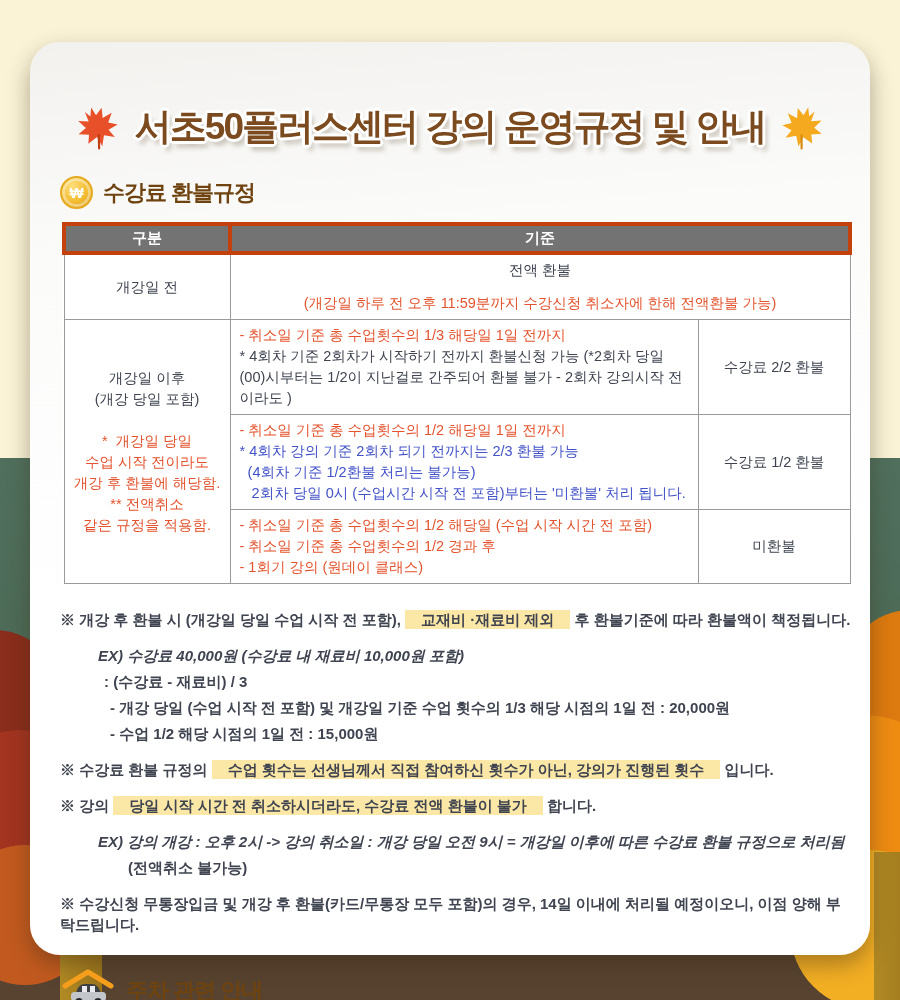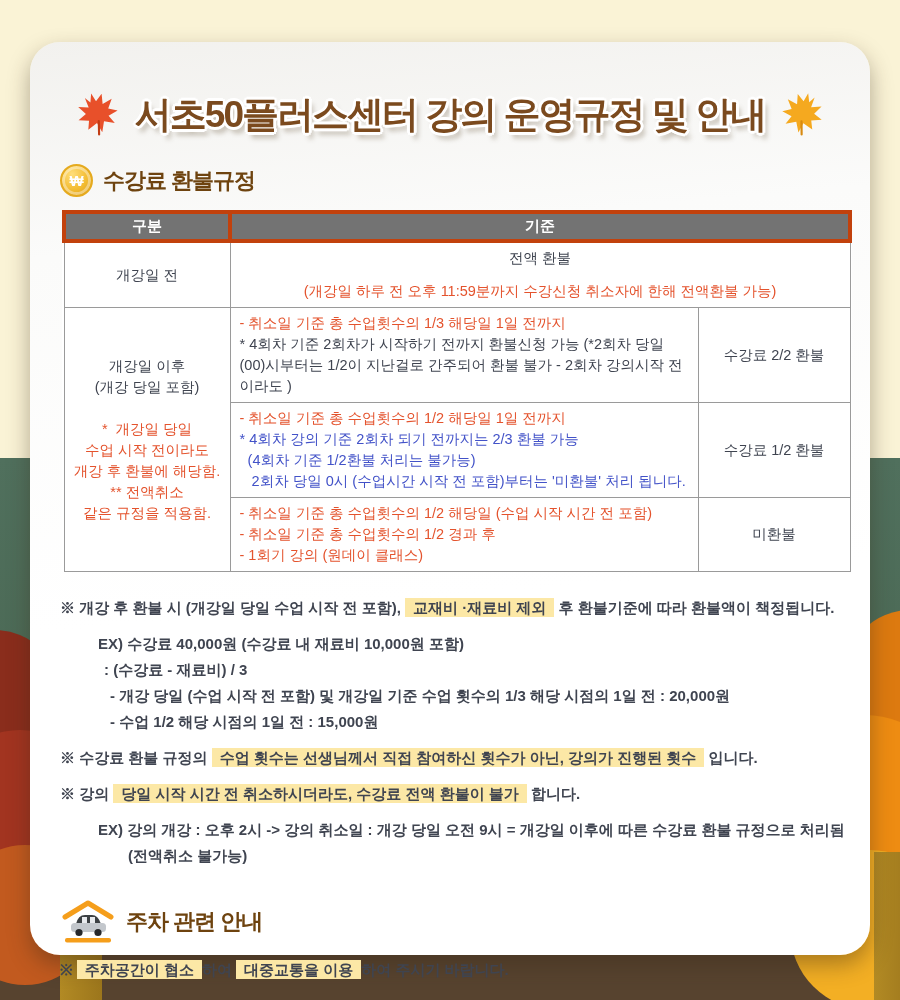--- a/index.html
+++ b/index.html
@@ -23,21 +23,21 @@
   .b5 { right:-55px; top:715px; width:180px; height:180px; background:#EE8C12; }
   .b6 { right:-50px; top:850px; width:160px; height:160px; background:#F3AF24; }
   
   .card {
     position:absolute; left:30px; top:42px; width:840px; height:913px;
     background:linear-gradient(175deg,#f2f1ee 0%,#fbfbfa 22%,#ffffff 60%);
     border-radius:30px;
     box-shadow:0 10px 22px rgba(55,40,20,.38);
   }
   
-  .title-row { display:flex; justify-content:center; align-items:flex-start; gap:16px; padding-top:48px; }
+  .title-row { display:flex; justify-content:center; align-items:center; gap:16px; padding-top:60px; }
   .main-title {
     font-size:37px; font-weight:800; letter-spacing:-2px; color:#7B4A1E;
     text-shadow:
       -2px -2px 0 #fff, 2px -2px 0 #fff, -2px 2px 0 #fff, 2px 2px 0 #fff,
       0 -3px 0 #fff, 0 3px 0 #fff, -3px 0 0 #fff, 3px 0 0 #fff,
       4px 6px 5px rgba(80,60,30,.35);
   }
   .leaf { width:46px; height:46px; flex:0 0 auto; }
   
   .sec-head { display:flex; align-items:center; gap:10px; margin:24px 0 0 30px; }
@@ -64,23 +64,23 @@
   .col1 { width:166px; } .col2 { width:468px; } .col3 { width:152px; }
   tr.r1 td { height:42px; } tr.r2 td { height:77px; } tr.r3 td { height:80px; } tr.r4 td { height:68px; }
   .ln { min-height:1.2em; }
   .s-dark { color:#3F4450; }
   .s-red  { color:#E4532D; }
   .s-blue { color:#4252C8; }
   
   .notes { margin:25px 0 0 30px; width:795px; }
   .para { font-size:15px; font-weight:700; color:#3F4450; line-height:1.4; }
   .p-note { margin-top:15px; }
-  .p-sub  { margin-top:5px; } .ind2 { margin-left:38px; } .ind3 { margin-left:44px; }
+  .p-sub  { margin-top:5px; } .ind2 { margin-left:38px;font-style:italic; } .ind3 { margin-left:44px; }
   .ind4 { margin-left:50px; } .ind5 { margin-left:68px; }
-  .s-hl   { background:#FCE8A6; padding:1px 8px; }
+  .s-hl   { background:#FCE8A6; padding:1px 16px; }
   
   .park-head { display:flex; align-items:center; gap:12px; margin:34px 0 0 32px; }
   .park-notes { margin:6px 0 0 30px; width:795px; }
   .garage { width:52px; height:44px; flex:0 0 auto; }
 </style>
 </head>
 <body>
 
 <div class="bg-green"></div>
 <div class="bg-brown"></div>
@@ -170,20 +170,21 @@
   <div class="notes">
       <div class="para p-note"><span class="s-dark">※ 개강 후 환불 시 (개강일 당일 수업 시작 전 포함), </span><span class="s-hl">교재비 ·재료비 제외</span><span class="s-dark"> 후 환불기준에 따라 환불액이 책정됩니다.</span></div>
       <div class="para p-note ind2"><span class="s-dark">EX) 수강료 40,000원 (수강료 내 재료비 10,000원 포함)</span></div>
       <div class="para p-sub ind3"><span class="s-dark">: (수강료 - 재료비) / 3</span></div>
       <div class="para p-sub ind4"><span class="s-dark">- 개강 당일 (수업 시작 전 포함) 및 개강일 기준 수업 횟수의 1/3 해당 시점의 1일 전 : 20,000원</span></div>
       <div class="para p-sub ind4"><span class="s-dark">- 수업 1/2 해당 시점의 1일 전 : 15,000원</span></div>
       <div class="para p-note"><span class="s-dark">※ 수강료 환불 규정의 </span><span class="s-hl">수업 횟수는 선생님께서 직접 참여하신 횟수가 아닌, 강의가 진행된 횟수</span><span class="s-dark"> 입니다.</span></div>
       <div class="para p-note"><span class="s-dark">※ 강의 </span><span class="s-hl">당일 시작 시간 전 취소하시더라도, 수강료 전액 환불이 불가</span><span class="s-dark"> 합니다.</span></div>
       <div class="para p-note ind2"><span class="s-dark">EX) 강의 개강 :  오후 2시 -&gt;  강의 취소일 : 개강 당일 오전 9시  =  개강일 이후에 따른 수강료 환불 규정으로 처리됨</span></div>
       <div class="para p-sub ind5"><span class="s-dark">(전액취소 불가능)</span></div>
+      <div class="para p-note"><span class="s-dark">※ 수강신청 무통장입금 및 개강 후 환불(카드/무통장 모두 포함)의 경우, 14일 이내에 처리될 예정이오니, 이점 양해 부탁드립니다.</span></div>
     </div>
 
   <div class="park-head">
     <svg class="garage" viewBox="0 0 52 44">
       <path d="M3 17 L26 3 L49 17" stroke="#F59E1B" stroke-width="5" fill="none" stroke-linecap="round" stroke-linejoin="round"></path>
       <path d="M14 24 Q16 15 23 15 H30 Q36 15 39 24 Z" fill="#3c4043"></path>
       <rect x="9" y="23" width="35" height="9" rx="3.5" fill="#c3c7cc"></rect>
       <rect x="20" y="17" width="5" height="6" fill="#e8eaed"></rect>
       <rect x="28" y="17" width="5" height="6" fill="#e8eaed"></rect>
       <circle cx="17" cy="32.5" r="3.6" fill="#26282b"></circle>

